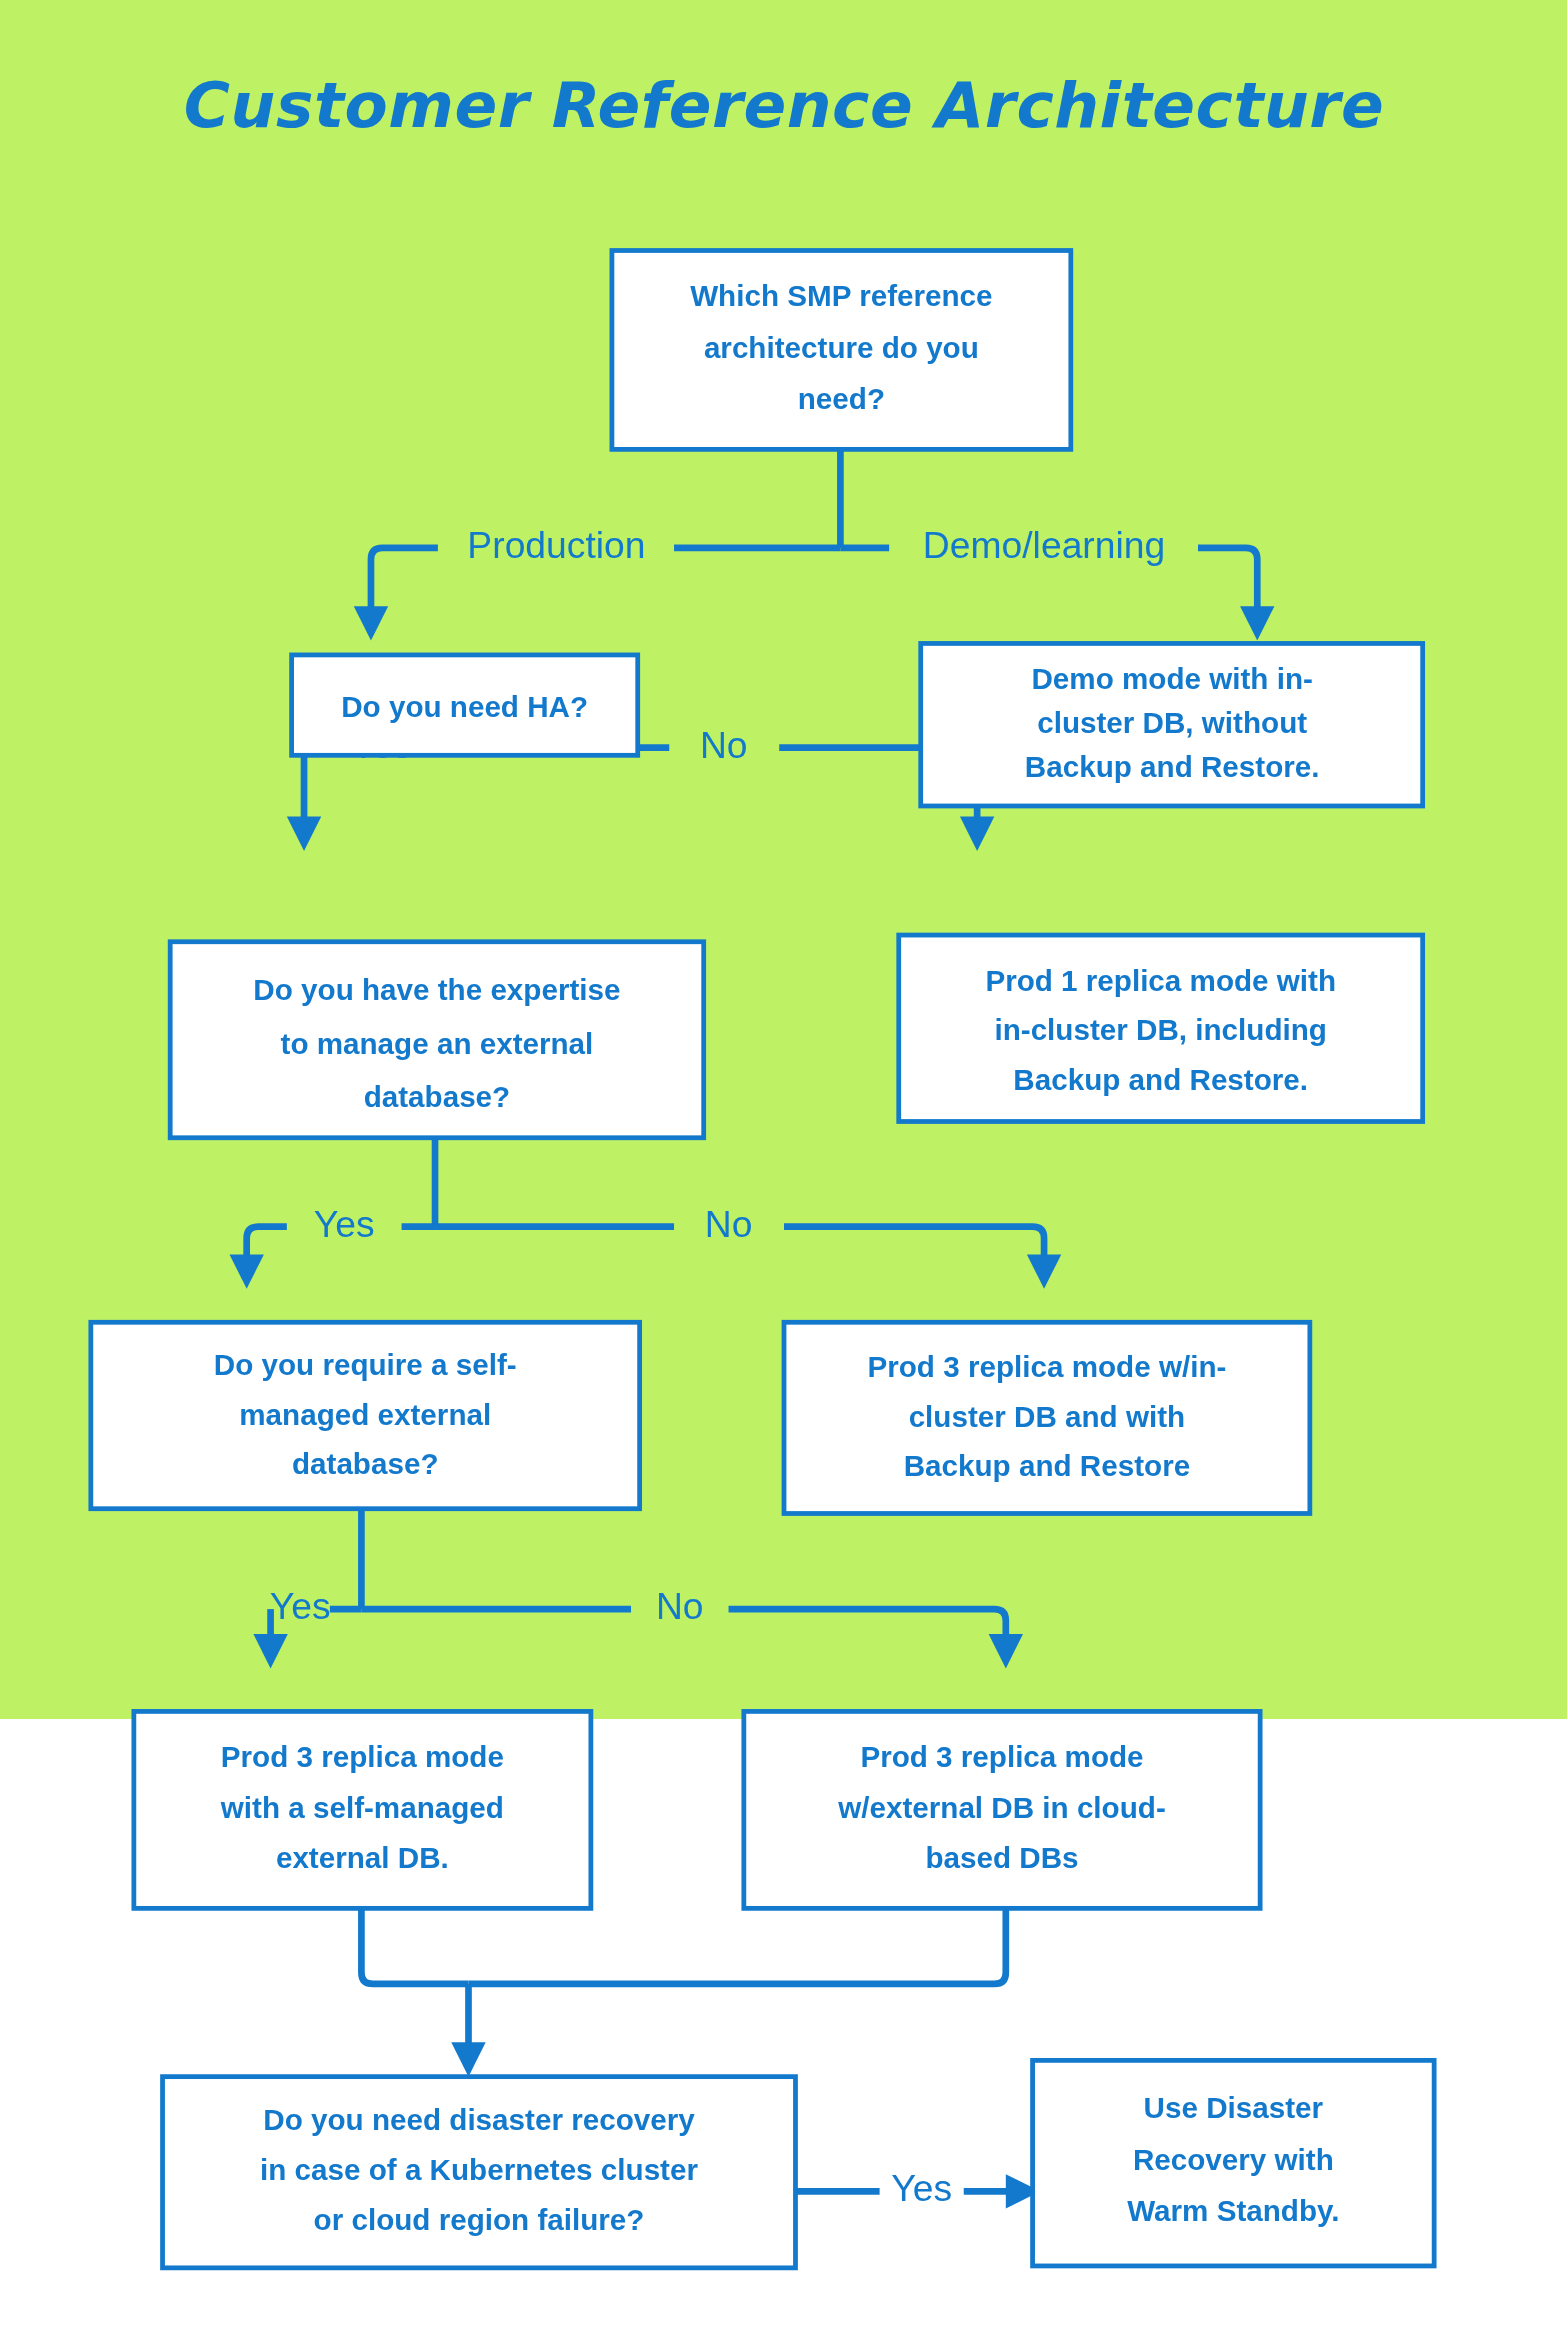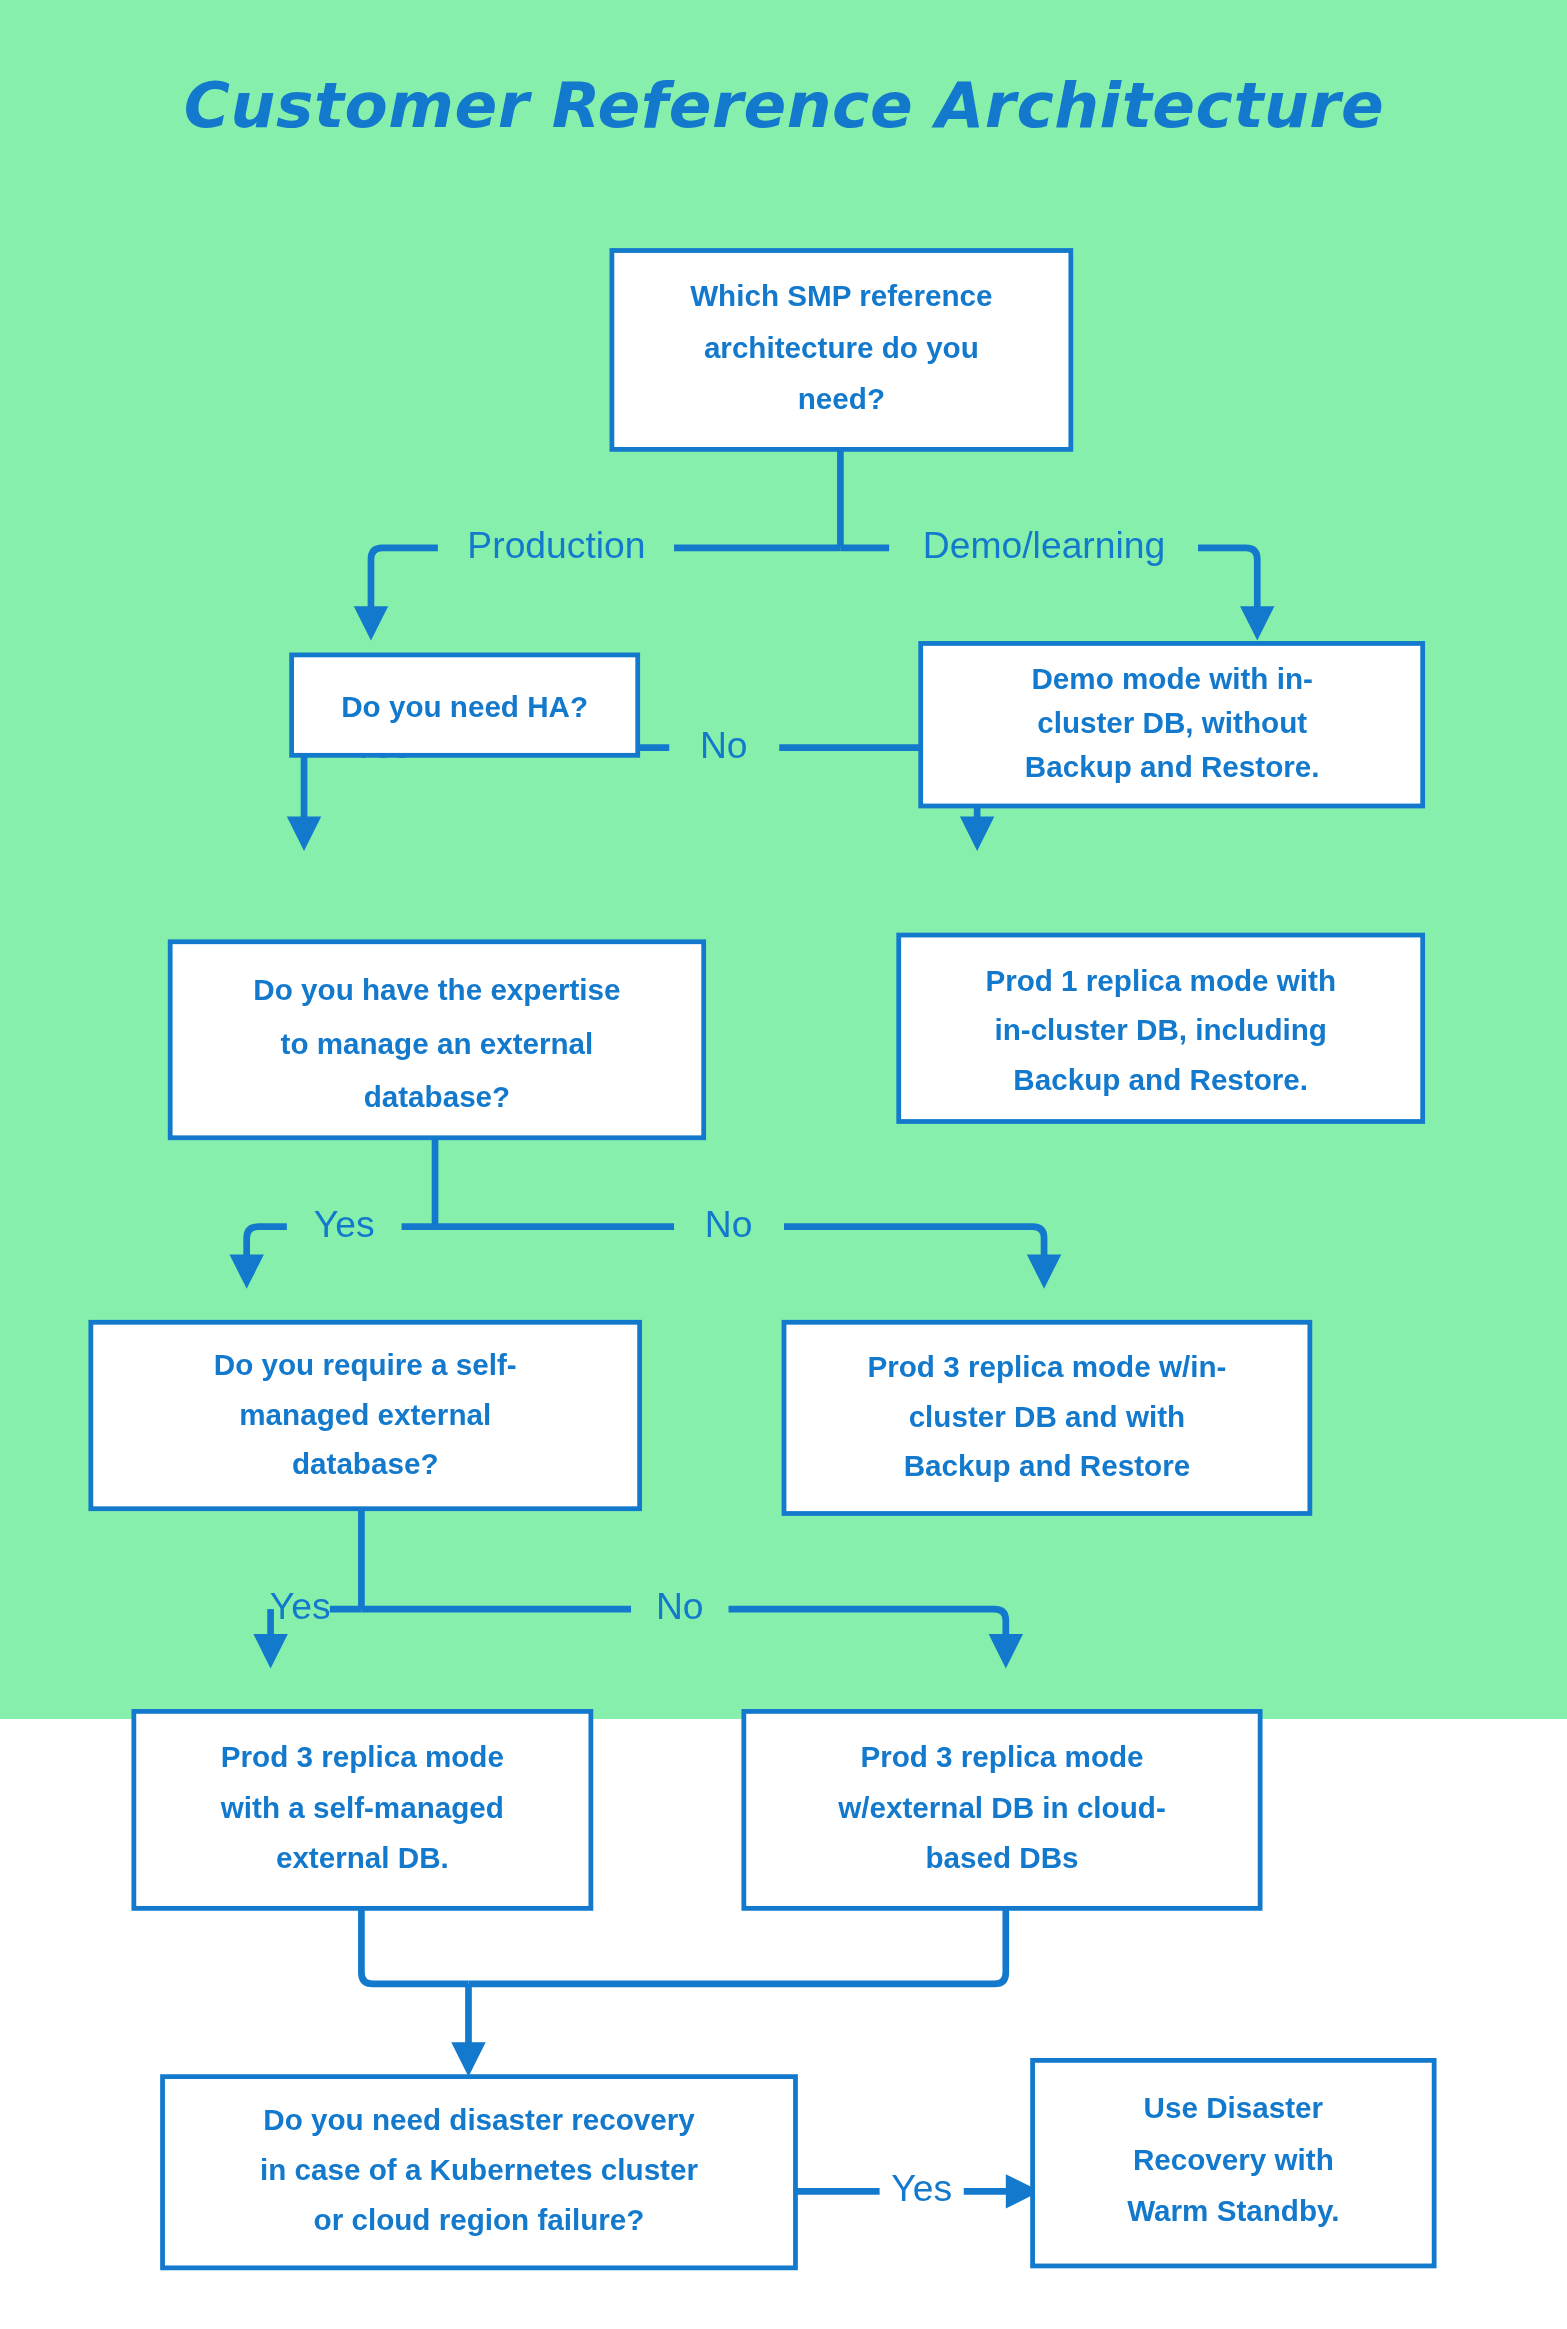--- a/index.html
+++ b/index.html
@@ -10,21 +10,21 @@
   body {
     width: 1568px;
     height: 2330px;
     font-family: "Liberation Sans", sans-serif;
     overflow: hidden;
   }
   #stage {
     position: relative;
     width: 1568px;
     height: 1719px;
-    background: #86efac;
+    background: #bef264;
   }
   #title {
     position: absolute;
     left: 0;
     top: 69px;
     width: 1568px;
     text-align: center;
     font-family: "DejaVu Sans", sans-serif;
     font-style: italic;
     font-weight: bold;

